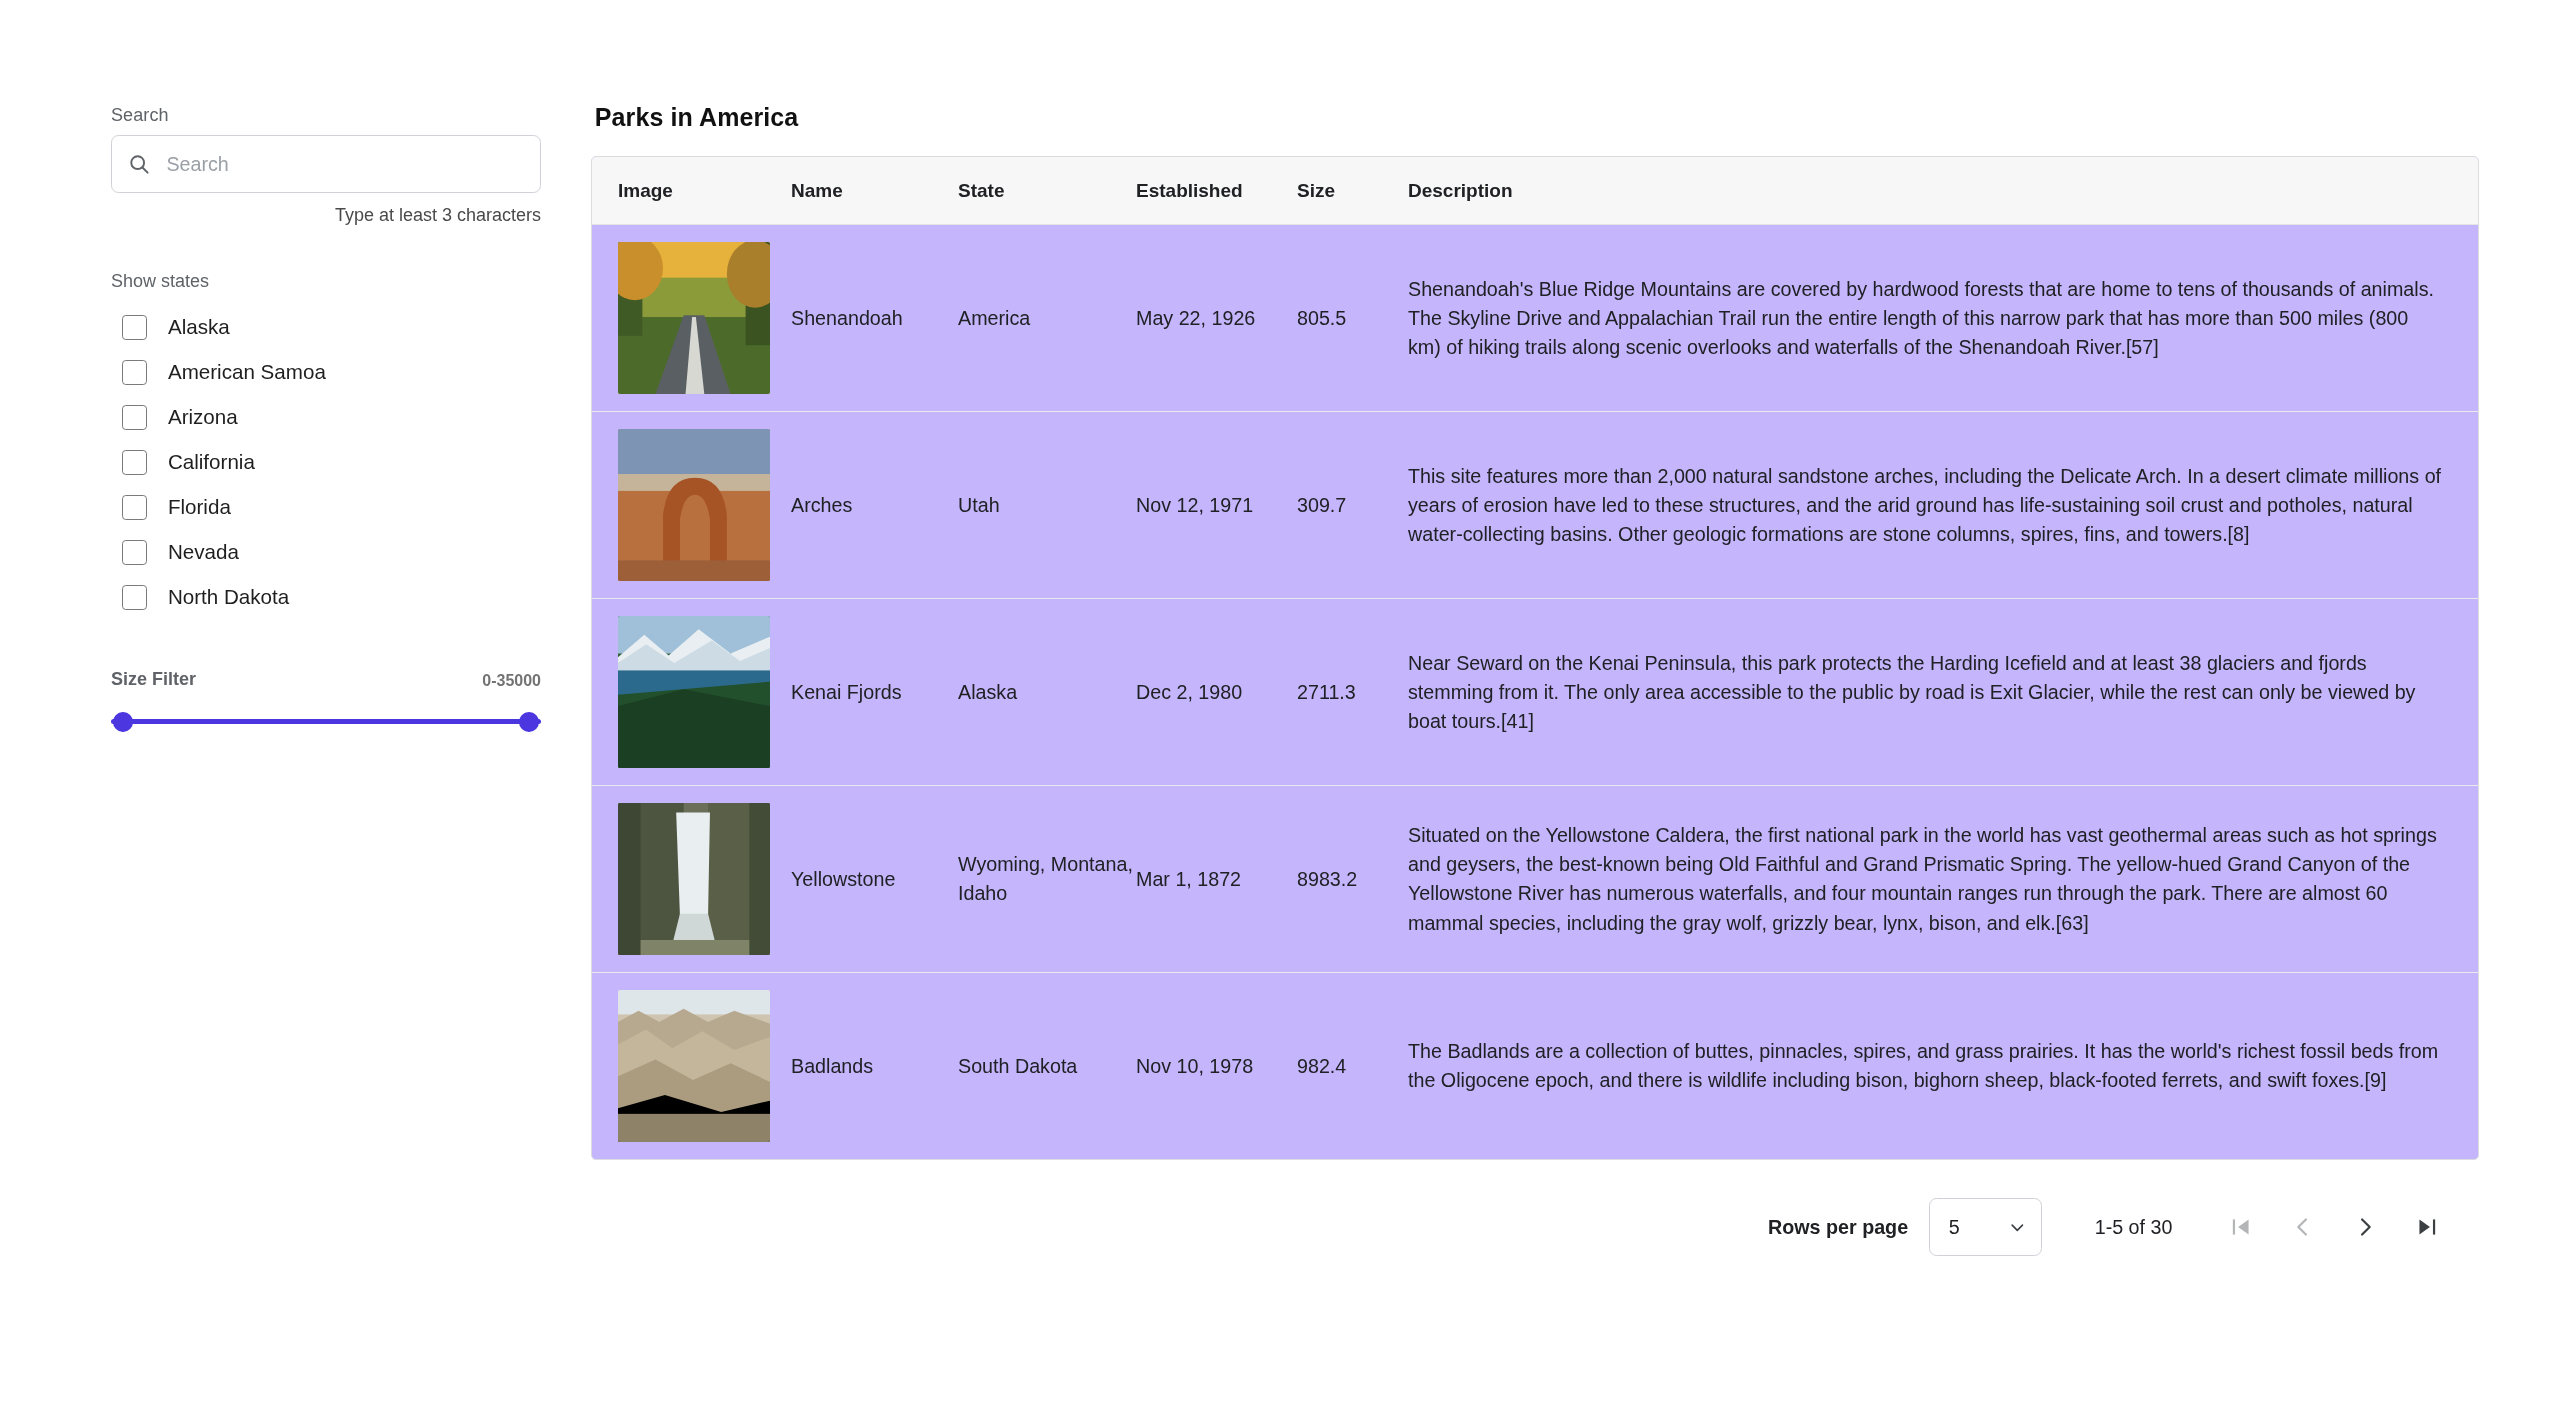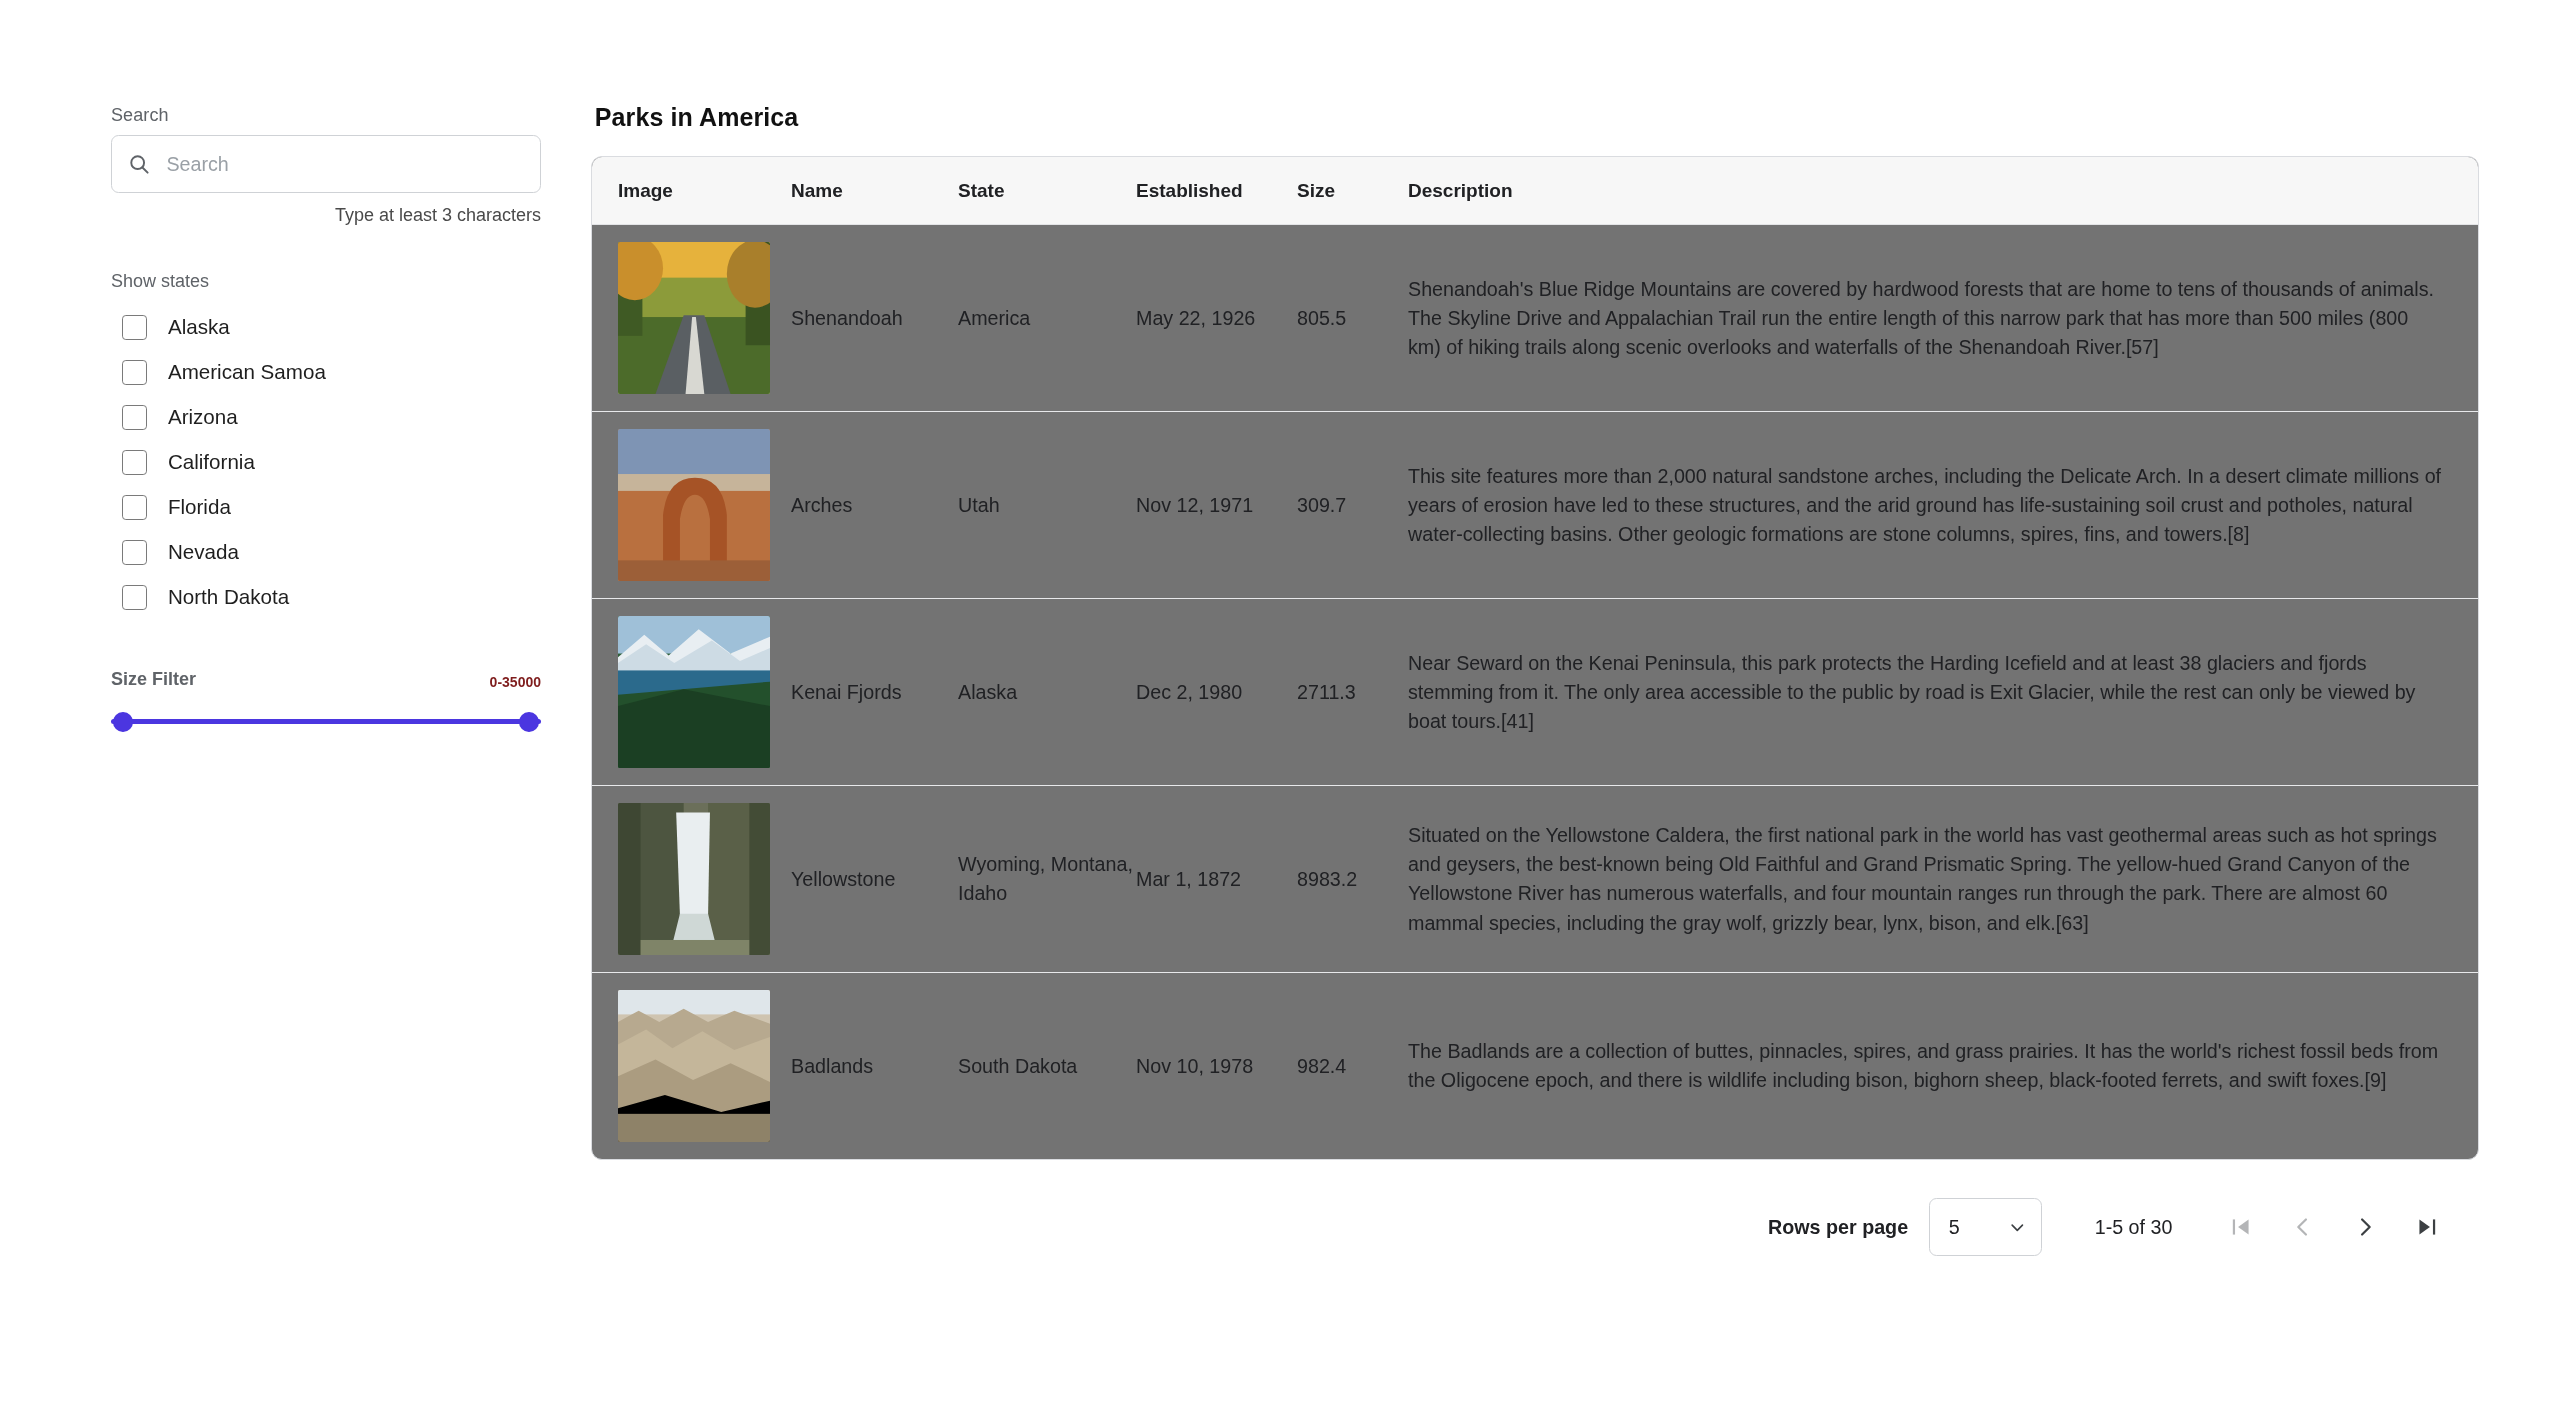--- a/index.html
+++ b/index.html
@@ -97,21 +97,21 @@
 
   .size-filter-head {
     display: flex;
     justify-content: space-between;
     align-items: flex-end;
     width: 430px;
     margin-top: 49px;
     font-weight: bold;
   }
   .size-filter-head .lbl { font-size: 18px; color: #5f6368; }
-  .size-filter-head .val { font-size: 14px; color: #7f1d1d; }
+  .size-filter-head .val { font-size: 16px; color: #737373; }
   .slider {
     position: relative;
     width: 430px;
     height: 28px;
     margin-top: 17px;
   }
   .slider .track {
     position: absolute;
     left: 0; right: 0;
     top: 12.2px;
@@ -139,23 +139,23 @@
   }
   .page-title {
     font-size: 25px;
     font-weight: bold;
     color: #111;
     margin: 0 0 24.4px 3.8px;
     letter-spacing: 0.1px;
   }
   .table-card {
     border: 0.9px solid #dadce0;
-    border-radius: 11px;
+    border-radius: 5px;
     overflow: hidden;
-    background: #737373;
+    background: #c4b5fd;
   }
   table.parks {
     border-collapse: collapse;
     width: 100%;
     table-layout: fixed;
   }
   table.parks thead th {
     background: #f7f7f7;
     font-size: 19px;
     font-weight: bold;

